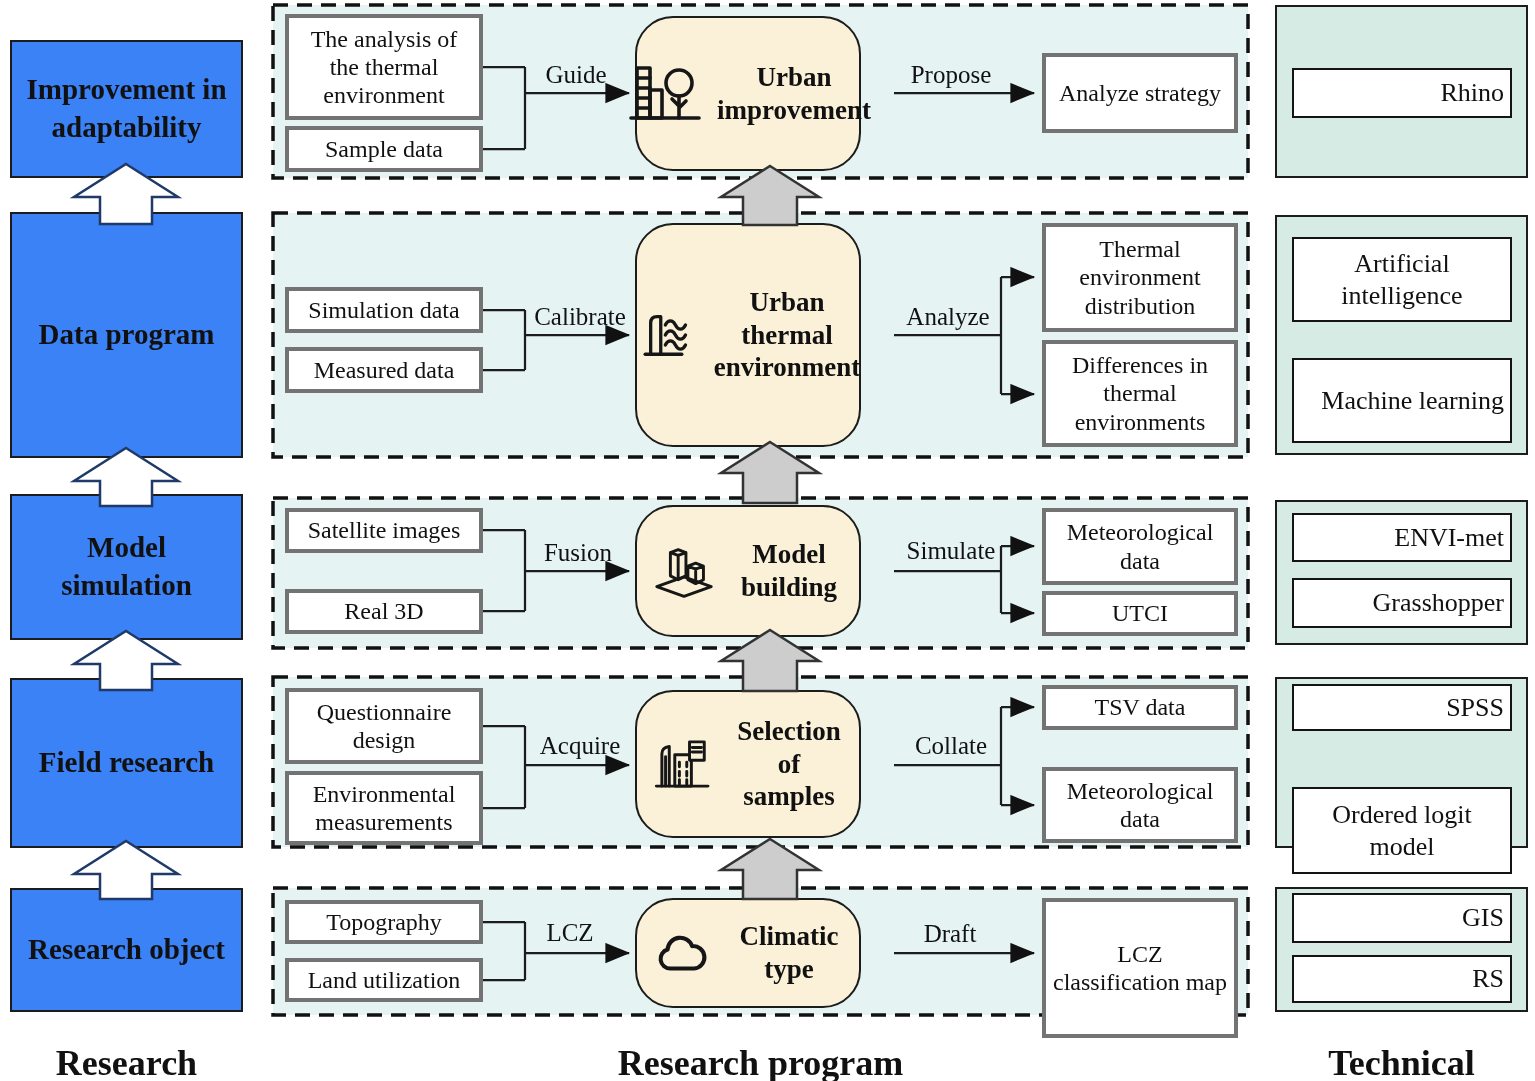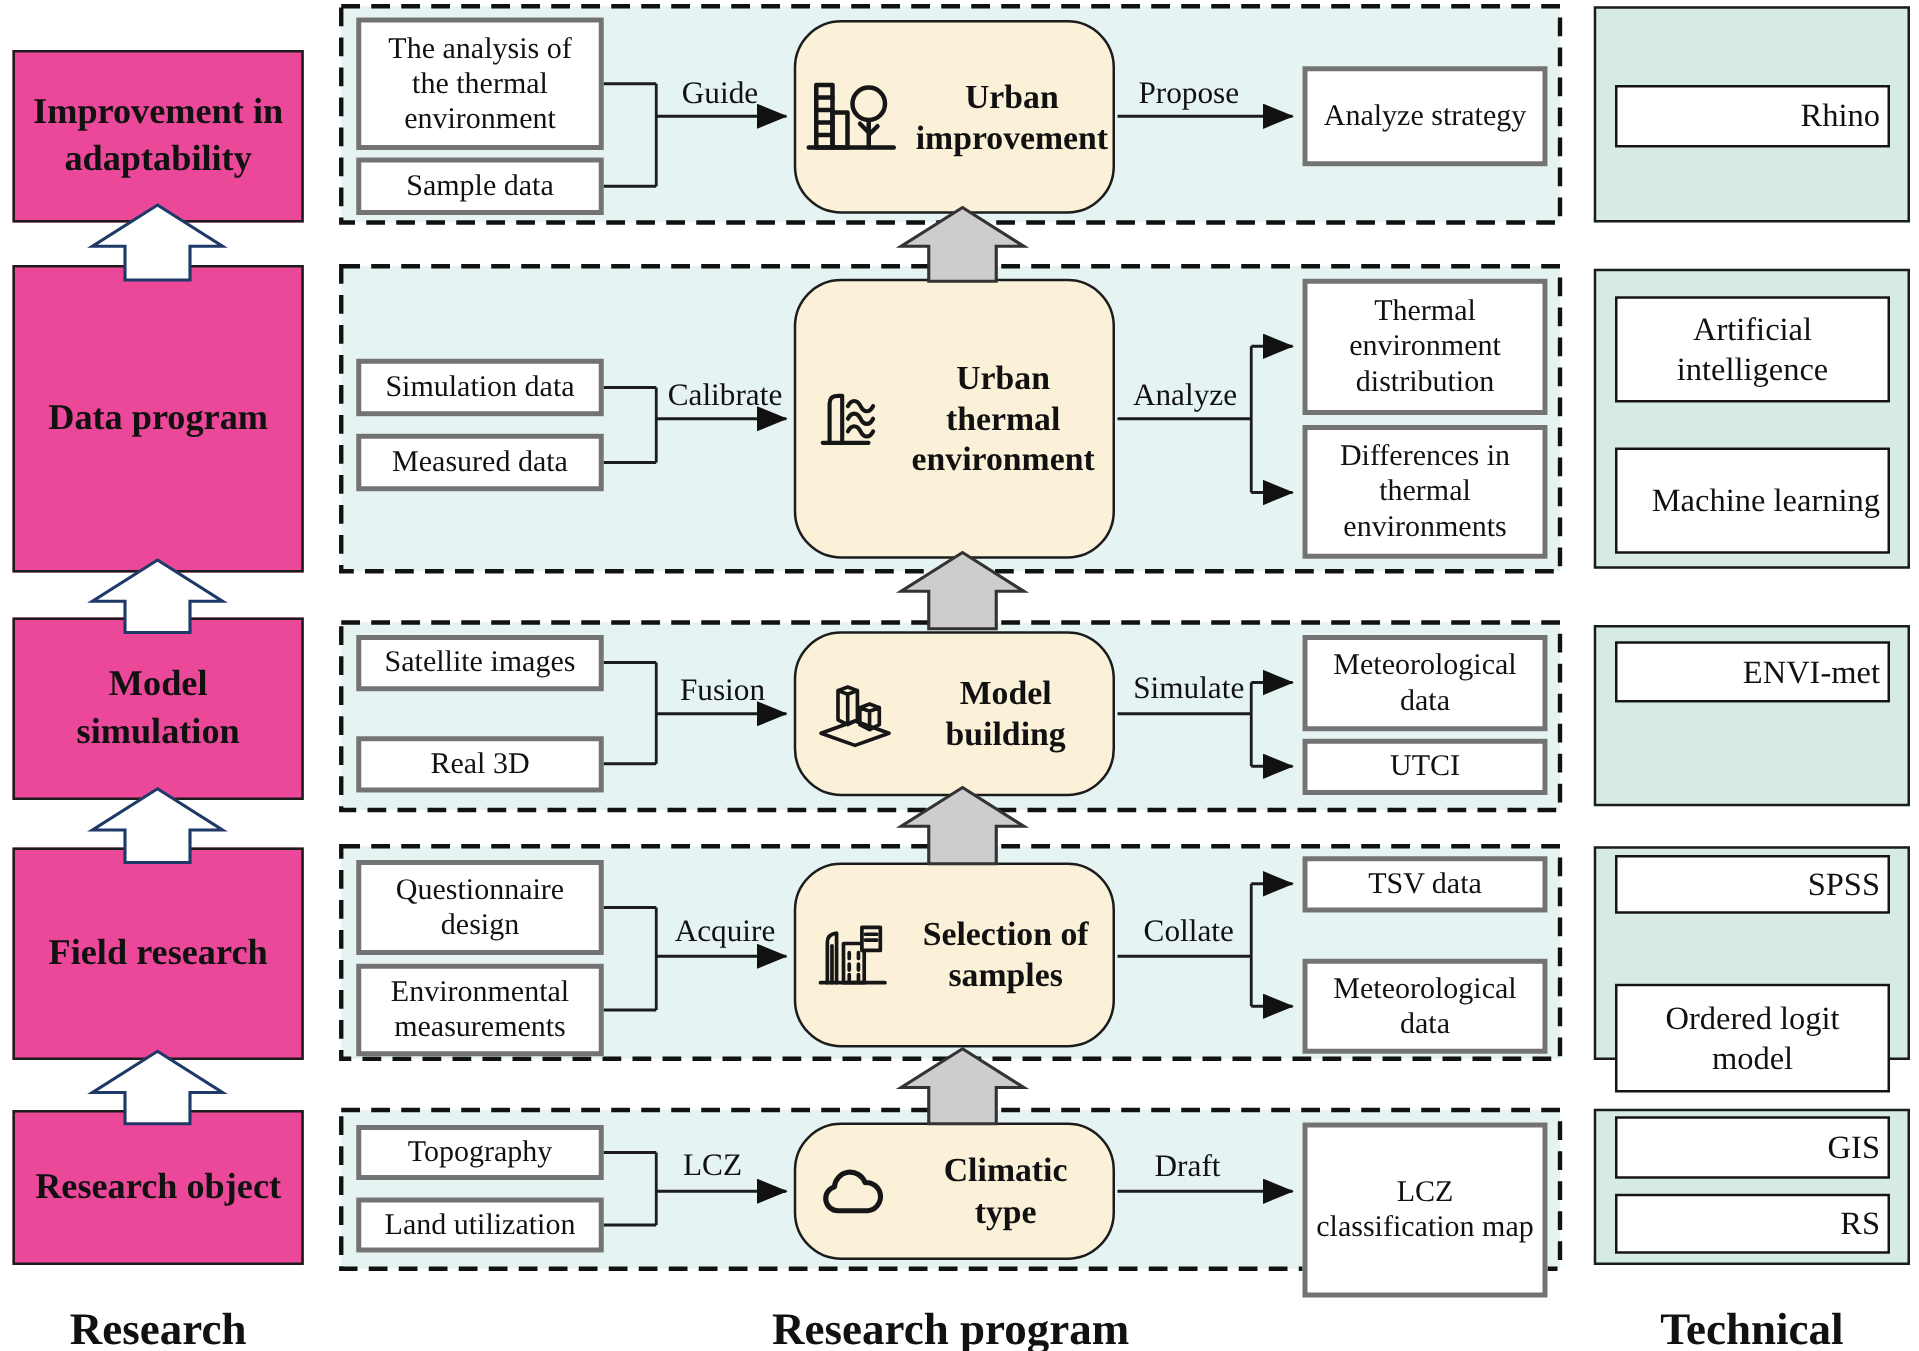--- a/index.html
+++ b/index.html
@@ -2,33 +2,33 @@
 <html><head>
 <meta charset="utf-8">
 <style>
   html,body{margin:0;padding:0;background:#fff;}
   .canvas{
     position:relative;width:1535px;height:1081px;background:#ffffff;
     font-family:"Liberation Serif","DejaVu Serif",serif;color:#111;overflow:hidden;
   }
   svg.layer{position:absolute;left:0;top:0;pointer-events:none;}
   .stage{
-    position:absolute;left:10px;width:233px;background:#ec4899;border:2px solid #1c1c1c;
+    position:absolute;left:10px;width:233px;background:#3b82f6;border:2px solid #1c1c1c;
     display:flex;align-items:center;justify-content:center;text-align:center;
     font-weight:bold;font-size:29px;line-height:1.3;box-sizing:border-box;padding:0 8px;
   }
   .wbox{
     position:absolute;background:#ffffff;border:4px solid #737373;
     display:flex;align-items:center;justify-content:center;text-align:center;
     font-size:24px;line-height:1.18;box-sizing:border-box;padding:2px 6px;
   }
   .inbox{left:285px;width:198px;}
   .outbox{left:1042px;width:196px;}
   .cbox{
-    position:absolute;left:635px;width:257px;background:#faf1d8;border:2.5px solid #1c1c1c;
+    position:absolute;left:635px;width:226px;background:#faf1d8;border:2.5px solid #1c1c1c;
     border-radius:38px;display:flex;align-items:center;justify-content:center;gap:12px;
     box-sizing:border-box;padding:0 12px;
   }
   .ctext{font-weight:bold;font-size:27px;text-align:center;line-height:1.22;}
   .icon{flex:0 0 auto;display:flex;align-items:center;}
   .icon svg{stroke:#161616;fill:none;stroke-width:3.6;stroke-linecap:round;stroke-linejoin:round;}
   .tsupport{position:absolute;left:1275px;width:253px;background:#d6ebe4;border:2px solid #1c1c1c;box-sizing:border-box;}
   .tool{
     position:absolute;left:1292px;width:220px;background:#ffffff;border:2px solid #141414;
     display:flex;align-items:center;justify-content:flex-end;text-align:center;
@@ -198,20 +198,23 @@
       <span>Rhino</span>
     </div>
   <div class="tool" style="top:237px;height:85px">
       <span>Artificial intelligence</span>
     </div>
   <div class="tool" style="top:358px;height:85px">
       <span>Machine learning</span>
     </div>
   <div class="tool" style="top:513px;height:49px">
       <span>ENVI-met</span>
+    </div>
+  <div class="tool" style="top:578px;height:50px">
+      <span>Grasshopper</span>
     </div>
   <div class="tool" style="top:684px;height:47px">
       <span>SPSS</span>
     </div>
   <div class="tool" style="top:787px;height:87px">
       <span>Ordered logit model</span>
     </div>
   <div class="tool" style="top:893px;height:50px">
       <span>GIS</span>
     </div>

